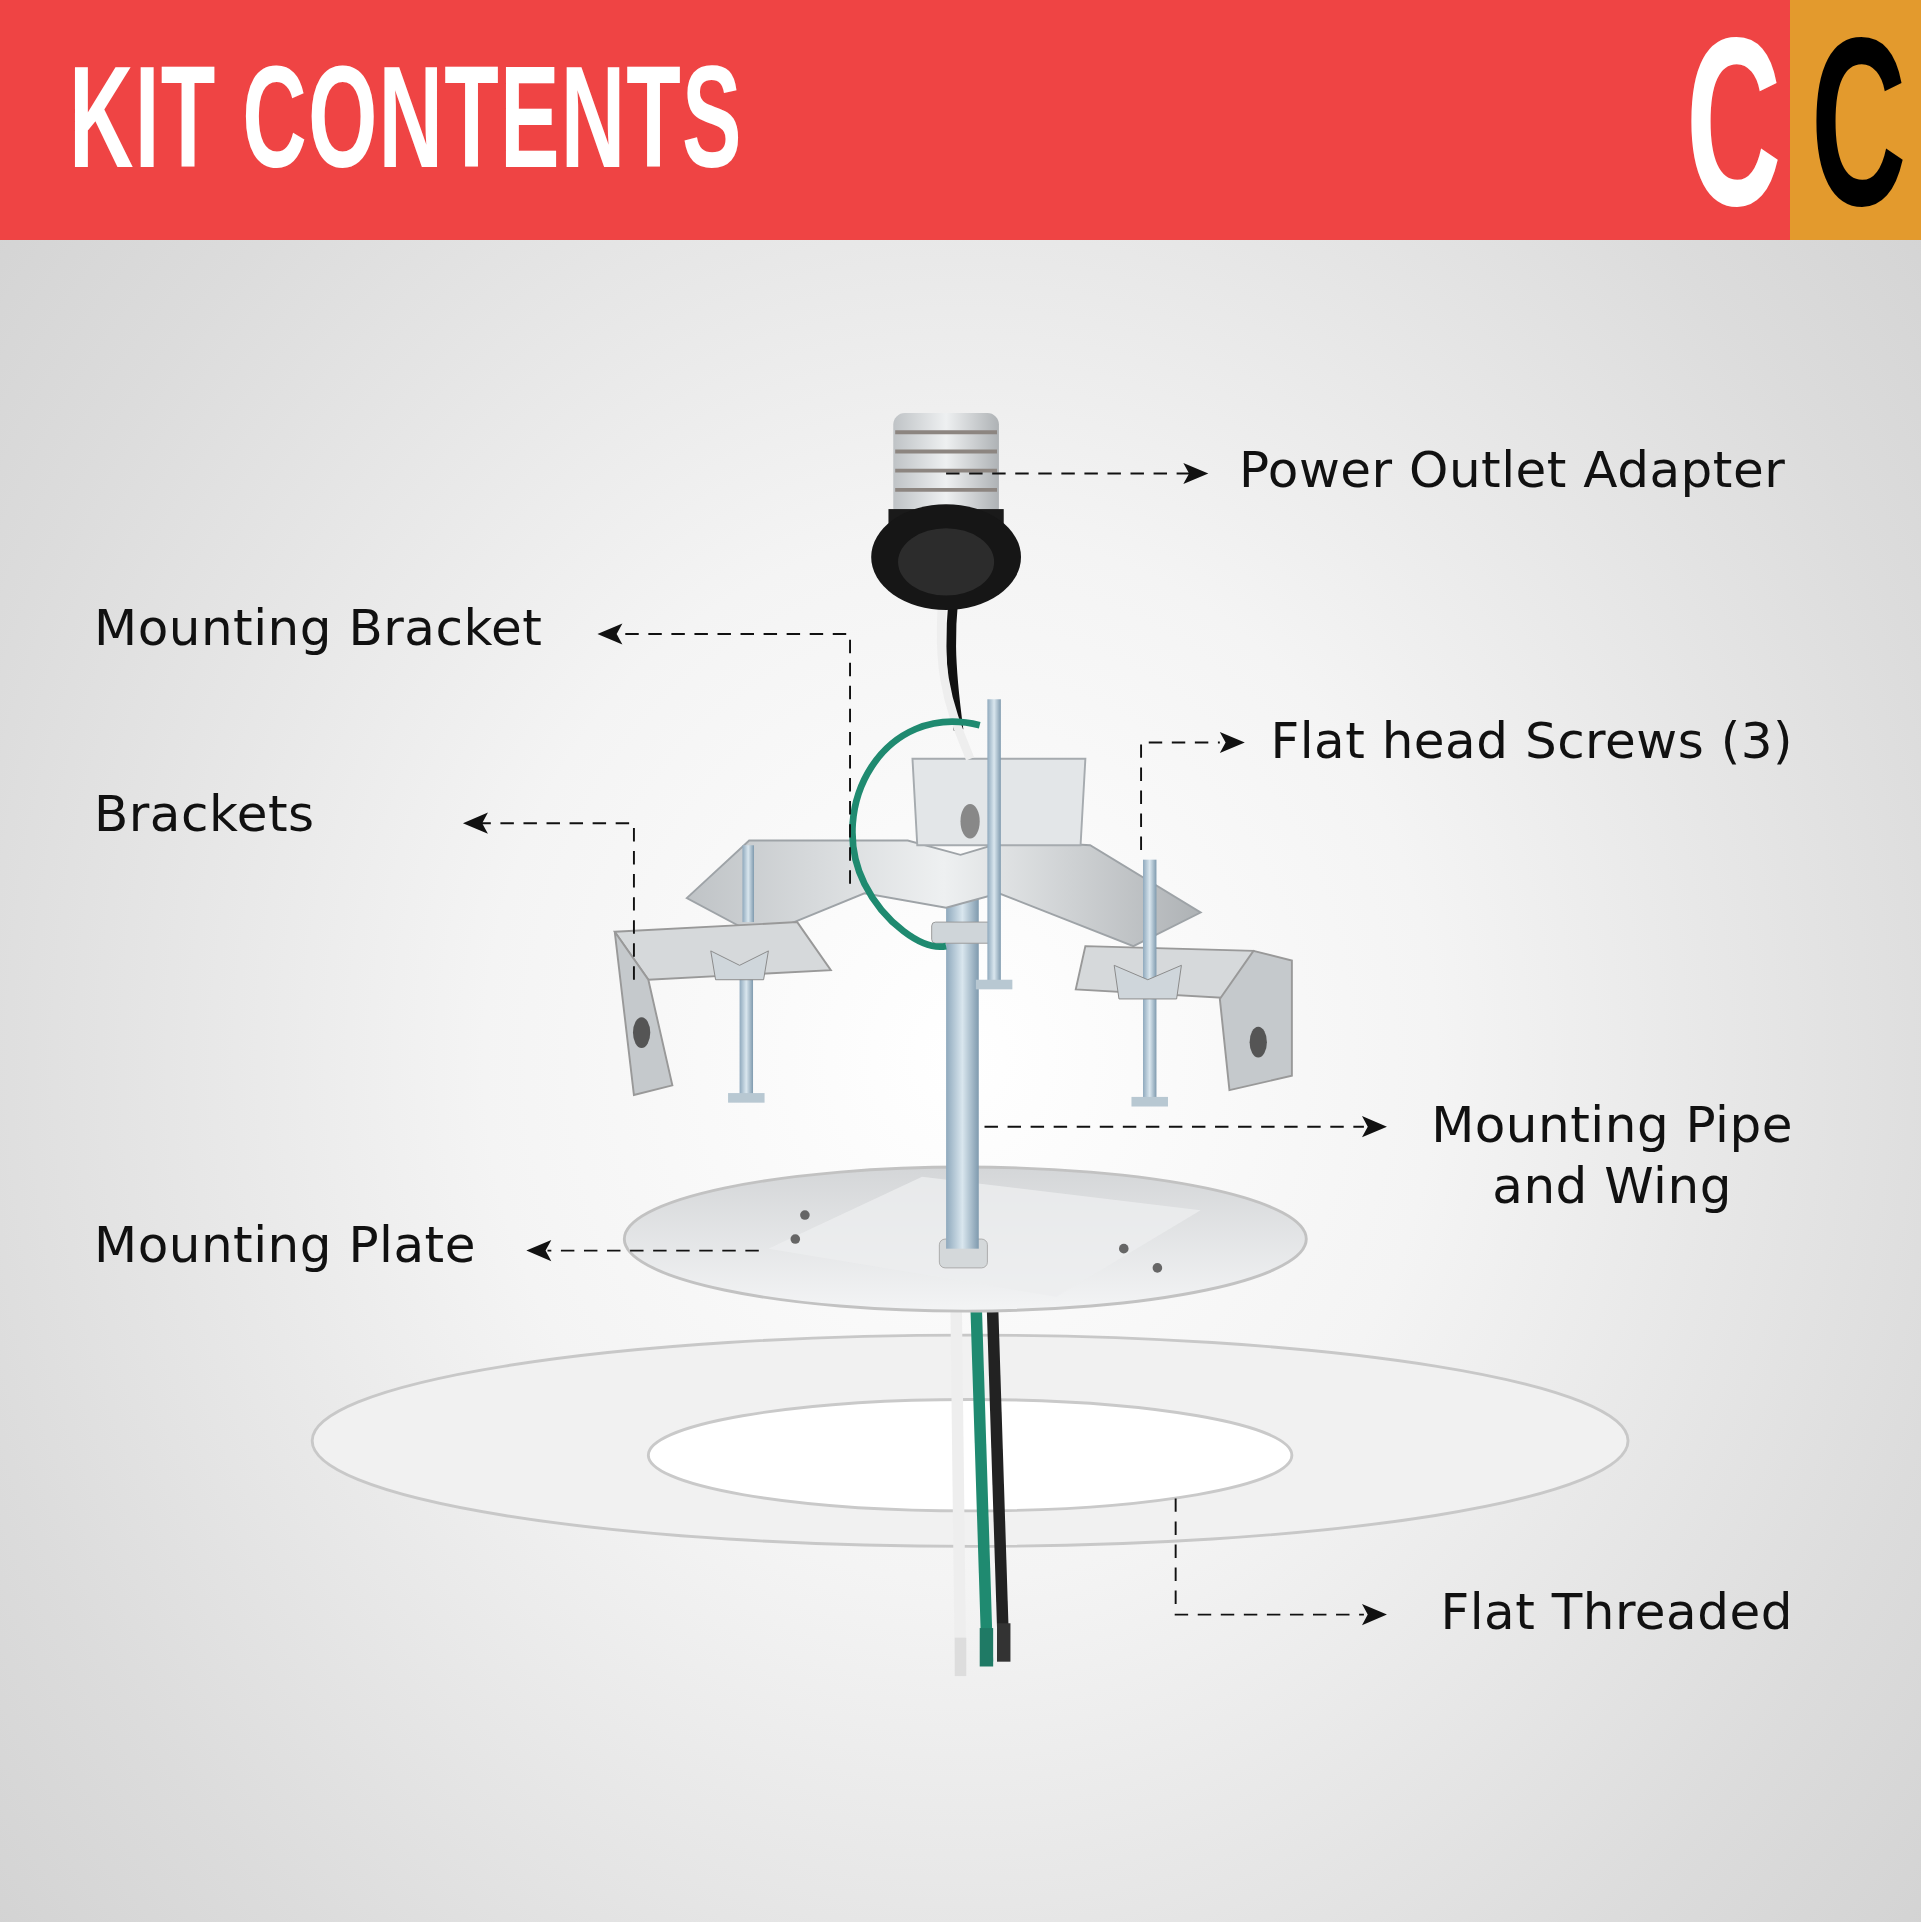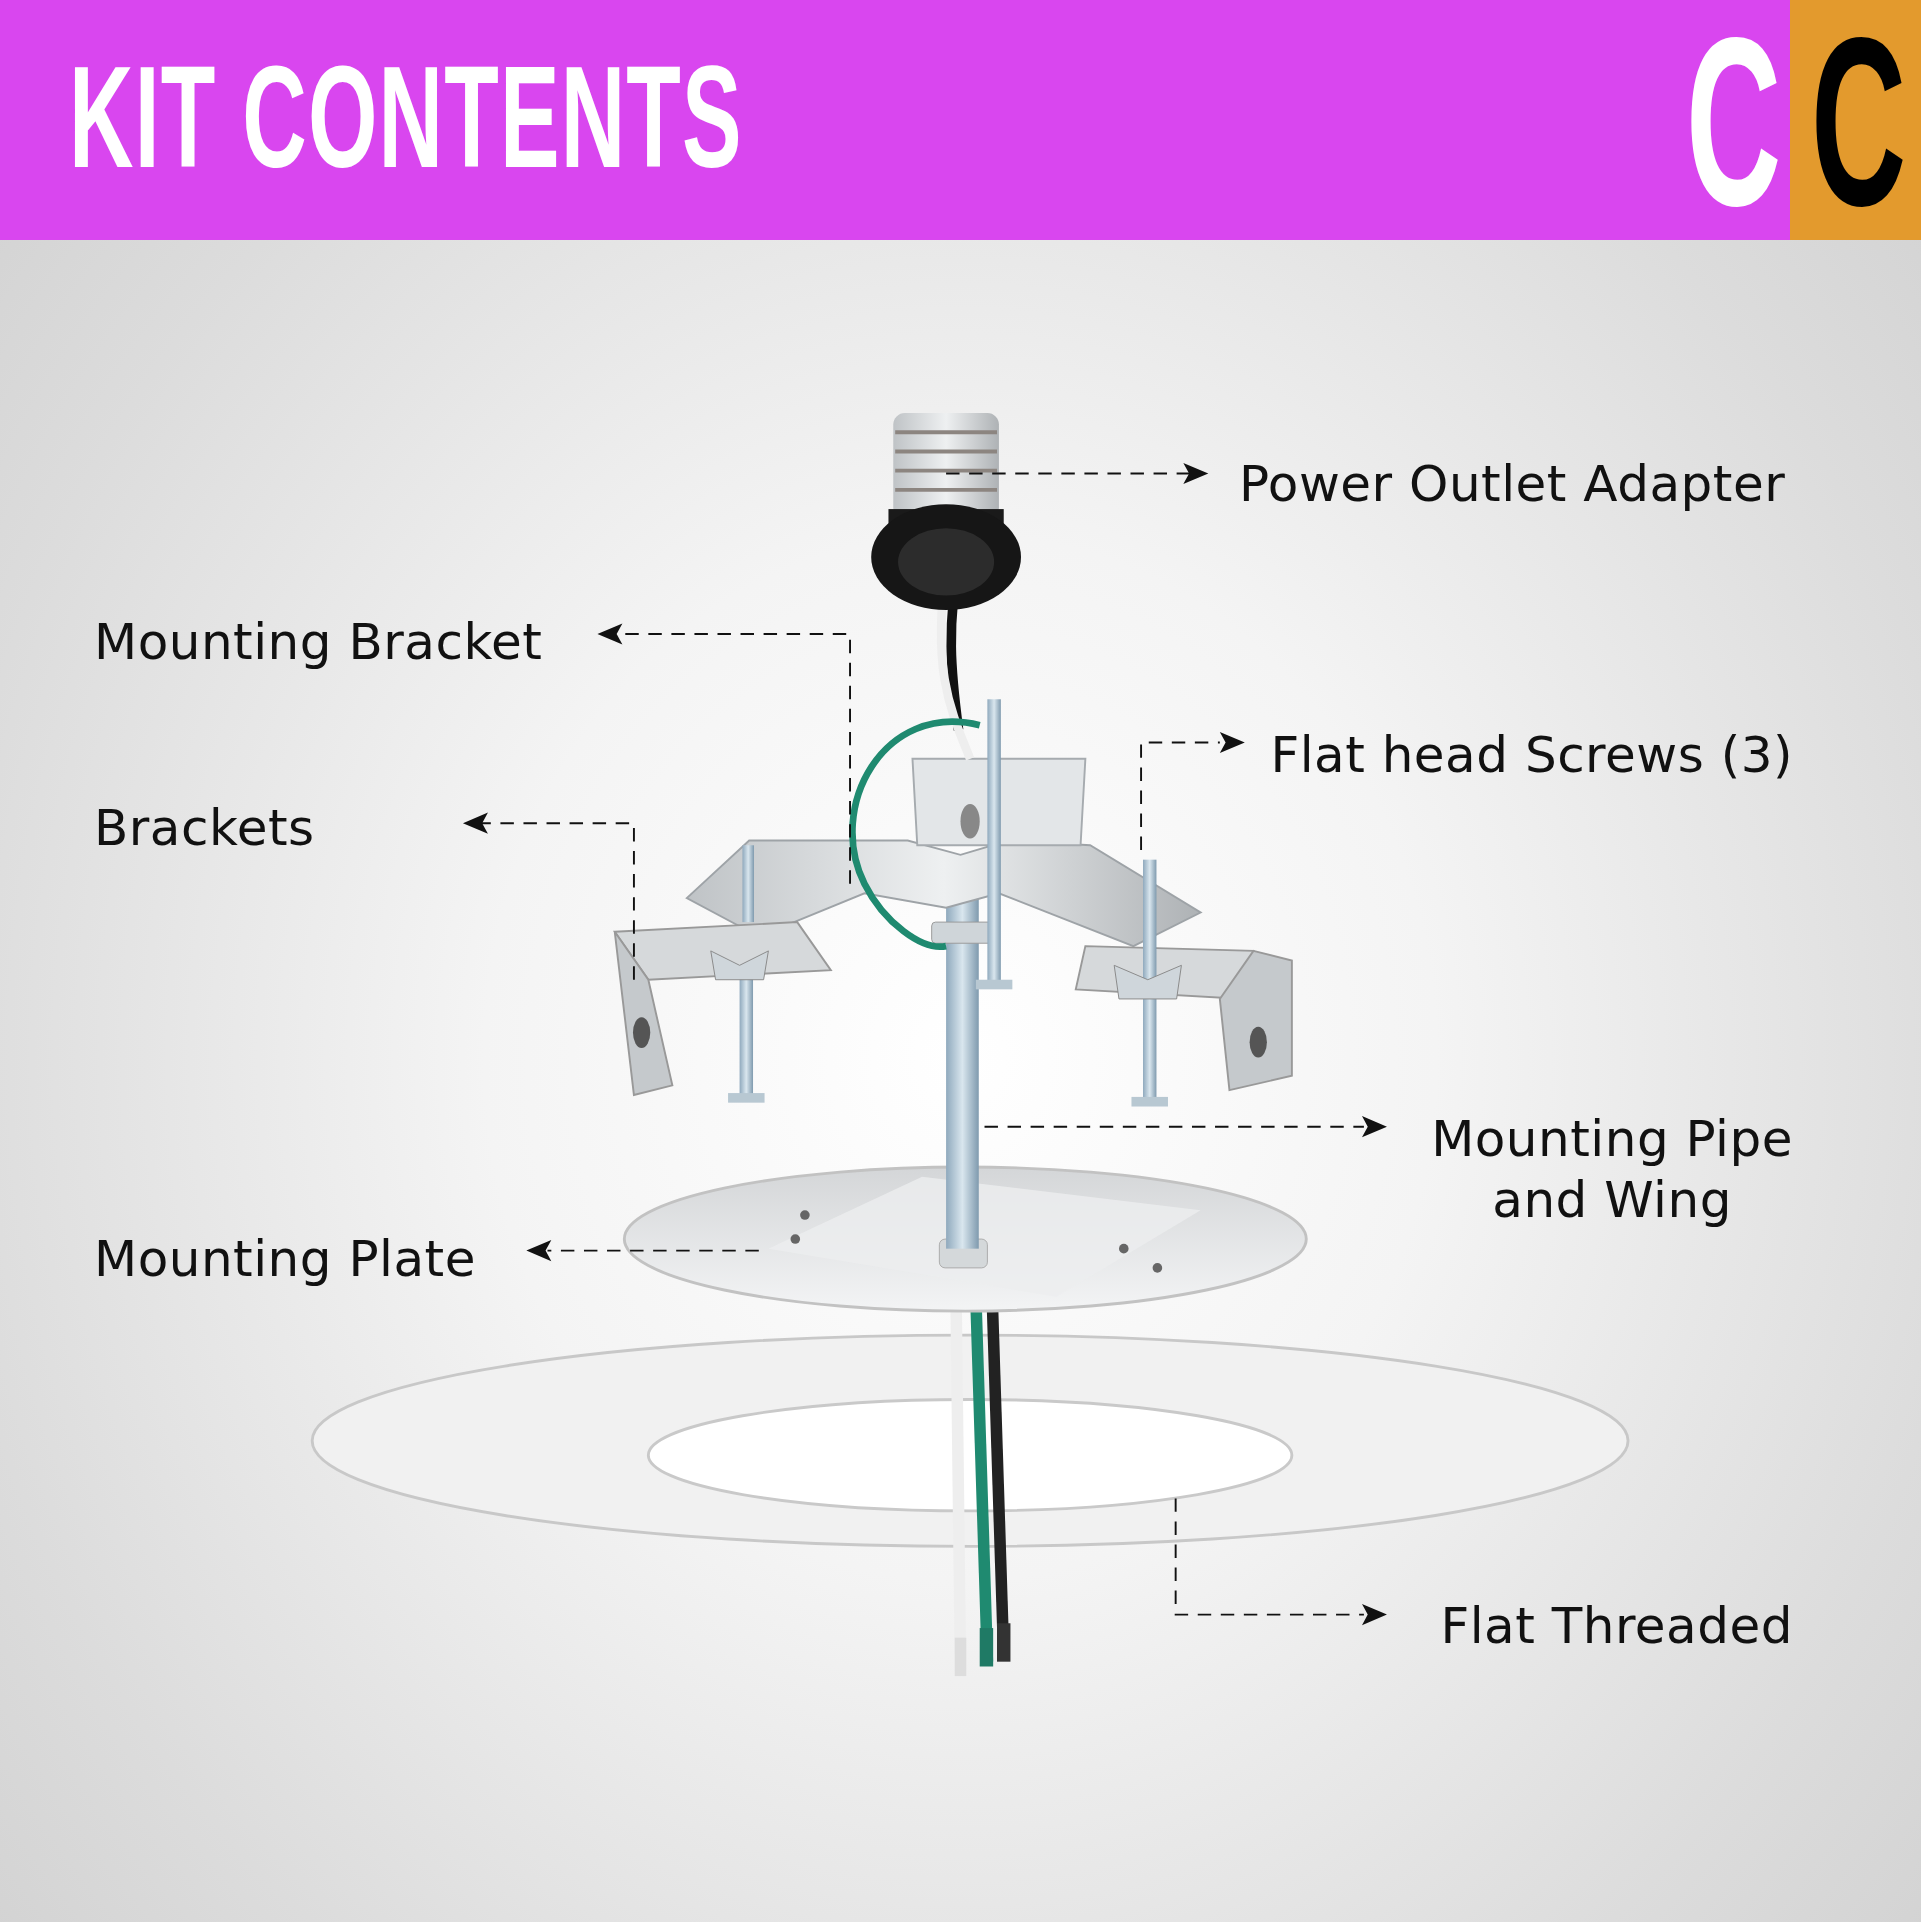--- a/index.html
+++ b/index.html
@@ -1,27 +1,27 @@
 <!DOCTYPE html>
 <html><head>
 <meta charset="utf-8">
 <style>
   html,body{margin:0;padding:0;}
   body{width:1921px;height:1922px;position:relative;overflow:hidden;
     font-family:"Liberation Sans",sans-serif;
     background:radial-gradient(ellipse at 50% 55%, #ffffff 0%, #f4f4f4 35%, #dcdcdc 75%, #cfcfcf 100%);}
-  .header{position:absolute;left:0;top:0;width:1921px;height:240px;background:#d946ef;}
+  .header{position:absolute;left:0;top:0;width:1921px;height:240px;background:#ef4444;}
   .title{position:absolute;left:69px;top:46px;color:#fff;font-family:"Liberation Sans",sans-serif;
     font-weight:bold;font-size:144px;line-height:144px;letter-spacing:1.9px;transform:scaleX(0.62);transform-origin:left top;}
   .logo{position:absolute;left:1633px;top:0;width:288px;height:240px;}
   .logo .c1{position:absolute;left:53px;top:24px;width:106px;height:197px;}
   .logo .orange{position:absolute;left:157px;top:0;width:132px;height:240px;background:#E39A2D;}
   .logo .c2{position:absolute;left:178px;top:24px;width:91px;height:197px;}
   .logo .letter{display:block;font-weight:bold;font-size:240px;line-height:197px;transform:scaleX(0.55);transform-origin:left top;}
-  .label{position:absolute;font-size:50px;line-height:61px;color:#111;font-family:"DejaVu Sans",sans-serif;letter-spacing:0.5px;margin-top:14px;}
+  .label{position:absolute;font-size:50px;line-height:61px;color:#111;font-family:"DejaVu Sans",sans-serif;letter-spacing:0.5px;}
   .label.right{text-align:center;}
   svg.overlay{position:absolute;left:0;top:0;}
 </style>
 </head>
 <body>
 
 <div class="header">
   <div class="title">KIT CONTENTS</div>
   <div class="logo">
     <div class="c1">

